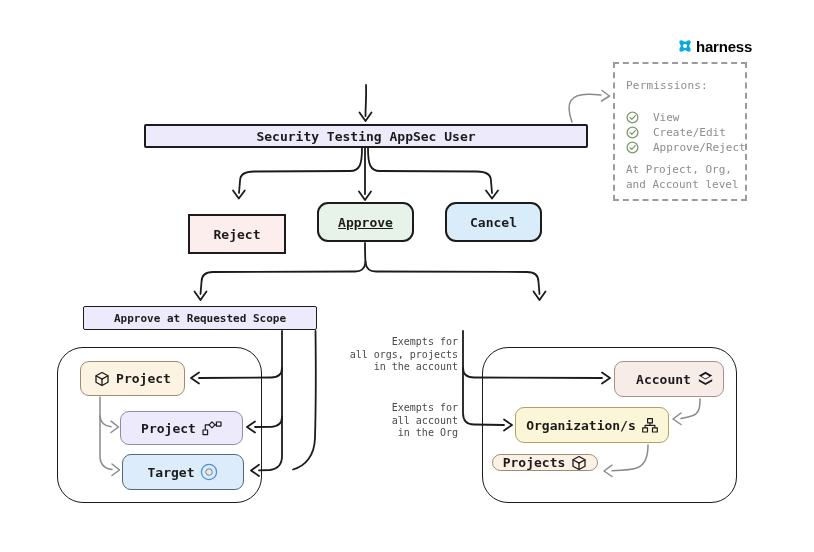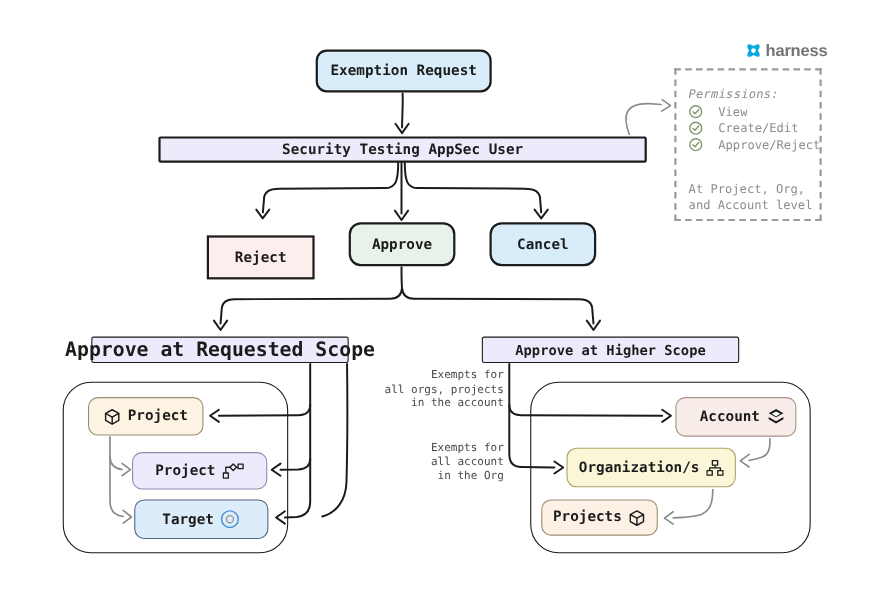--- a/index.html
+++ b/index.html
@@ -21,47 +21,47 @@
   svg.edges path.gray{stroke:var(--edge-gray); stroke-width:1.5;}
 
   .node{
     position:absolute; box-sizing:border-box; display:flex; align-items:center;
     justify-content:center; gap:6px; font-weight:bold; font-size:13px; z-index:4;
     white-space:nowrap;
   }
   .node-exemption{left:287px;top:45px;width:160px;height:39px;background:var(--fill-blue);border:2px solid var(--ink);border-radius:10px;}
   .node-security{left:144px;top:124px;width:444px;height:24px;background:var(--fill-lavender);border:2px solid var(--ink);border-radius:2px;}
   .node-reject{left:188px;top:214px;width:98px;height:40px;background:var(--fill-red);border:2px solid var(--ink);border-radius:0;}
-  .node-approve{left:317px;top:202px;width:97px;height:40px;background:var(--fill-green);border:2px solid var(--ink);border-radius:11px;}
+  .node-approve{left:317px;top:202px;width:97px;height:40px;background:var(--fill-green);border:2px solid var(--ink);border-radius:11px;text-decoration:underline;}
   .node-cancel{left:445px;top:202px;width:97px;height:40px;background:var(--fill-blue);border:2px solid var(--ink);border-radius:11px;}
-  .node-reqscope{left:83px;top:306px;width:234px;height:24px;background:var(--fill-lavender);border:1.6px solid var(--ink);border-radius:2px;font-size:18px;}
+  .node-reqscope{left:83px;top:306px;width:234px;height:24px;background:var(--fill-lavender);border:1.6px solid var(--ink);border-radius:2px;font-size:11px;}
   .node-hiscope{left:438px;top:306px;width:234px;height:24px;background:var(--fill-lavender);border:1.6px solid var(--ink);border-radius:2px;font-size:12.5px;}
 
   .container-box{position:absolute; box-sizing:border-box; border:1.7px solid var(--ink); border-radius:26px; background:#fff; z-index:2;}
   .container-left{left:57px;top:347px;width:205px;height:156px;}
   .container-right{left:482px;top:347px;width:255px;height:156px;}
 
   .node-project{left:80px;top:361px;width:105px;height:35px;background:var(--fill-cream);border:1.4px solid #9c8d72;border-radius:9px;}
   .node-pipeline{left:120px;top:411px;width:123px;height:34px;background:var(--fill-purple);border:1.4px solid #8f8ab0;border-radius:9px;}
   .node-target{left:122px;top:454px;width:122px;height:36px;background:var(--fill-lightblue);border:1.4px solid #54677e;border-radius:9px;}
   .node-account{left:614px;top:361px;width:110px;height:36px;background:var(--fill-pink);border:1.4px solid #a89288;border-radius:9px;padding-left:12px;}
   .node-org{left:515px;top:407px;width:154px;height:36px;background:var(--fill-yellow);border:1.4px solid #ada464;border-radius:9px;}
-  .node-projects{left:492px;top:454px;width:106px;height:33px;background:var(--fill-peach);border:1.4px solid #9c8d72;border-radius:9px;justify-content:center;}
+  .node-projects{left:492px;top:454px;width:106px;height:17px;background:var(--fill-peach);border:1.4px solid #9c8d72;border-radius:9px;justify-content:center;}
 
   .permissions{
     position:absolute; left:613px; top:62px; width:134px; height:139px; box-sizing:border-box;
     border:2px dashed #9b9b9b; background:#fff; color:var(--muted-text); z-index:4;
     padding:15px 6px 0 11px; font-size:11px;
   }
-  .permissions .ptitle{margin-bottom:2px; letter-spacing:0.2px;font-style:italic;}
+  .permissions .ptitle{margin-bottom:18px; letter-spacing:0.2px;}
   .perm-item{display:flex; align-items:center; gap:14px; line-height:15px; height:15px;}
-  .pfooter{margin-top:25px; line-height:15px;}
+  .pfooter{margin-top:7px; line-height:15px;}
 
   .brand{position:absolute; left:676px; top:37px; display:flex; align-items:center; gap:2px; z-index:4;}
-  .brand .brand-text{font-family:"Liberation Sans",sans-serif; font-weight:bold; font-size:15px; color:#737373; letter-spacing:-0.2px;}
+  .brand .brand-text{font-family:"Liberation Sans",sans-serif; font-weight:bold; font-size:15px; color:#000000; letter-spacing:-0.2px;}
 
   .note{position:absolute; width:122px; text-align:right; font-size:10px; line-height:12.5px; color:var(--note-text); z-index:4;}
   .note-account{left:336px; top:336px;}
   .note-org{left:336px; top:402px;}
 
   .icon{display:inline-flex; align-items:center; justify-content:center;}
 </style>
 </head>
 <body>
 
@@ -151,40 +151,34 @@
           </svg>
       </span>
       <span>Approve/Reject</span>
     </div>
     <div class="pfooter">
       <div>At Project, Org,</div>
       <div>and Account level</div>
     </div>
   </div>
 
-  <div class="node node-exemption">
-    <span>Exemption Request</span>
-  </div>
   <div class="node node-security">
     <span>Security Testing AppSec User</span>
   </div>
   <div class="node node-reject">
     <span>Reject</span>
   </div>
   <div class="node node-approve">
     <span>Approve</span>
   </div>
   <div class="node node-cancel">
     <span>Cancel</span>
   </div>
   <div class="node node-reqscope">
     <span>Approve at Requested Scope</span>
-  </div>
-  <div class="node node-hiscope">
-    <span>Approve at Higher Scope</span>
   </div>
 
   <div class="container-box container-left"></div>
   <div class="container-box container-right"></div>
 
   <div class="node node-project">
     <span class="icon">
       <svg width="16" height="16" viewBox="0 0 16 16">
           <g fill="none" stroke="#1b1b1b" stroke-width="1.3" stroke-linejoin="round">
             <path d="M8,1.5 L14,4.8 L8,8.1 L2,4.8 Z"></path>

